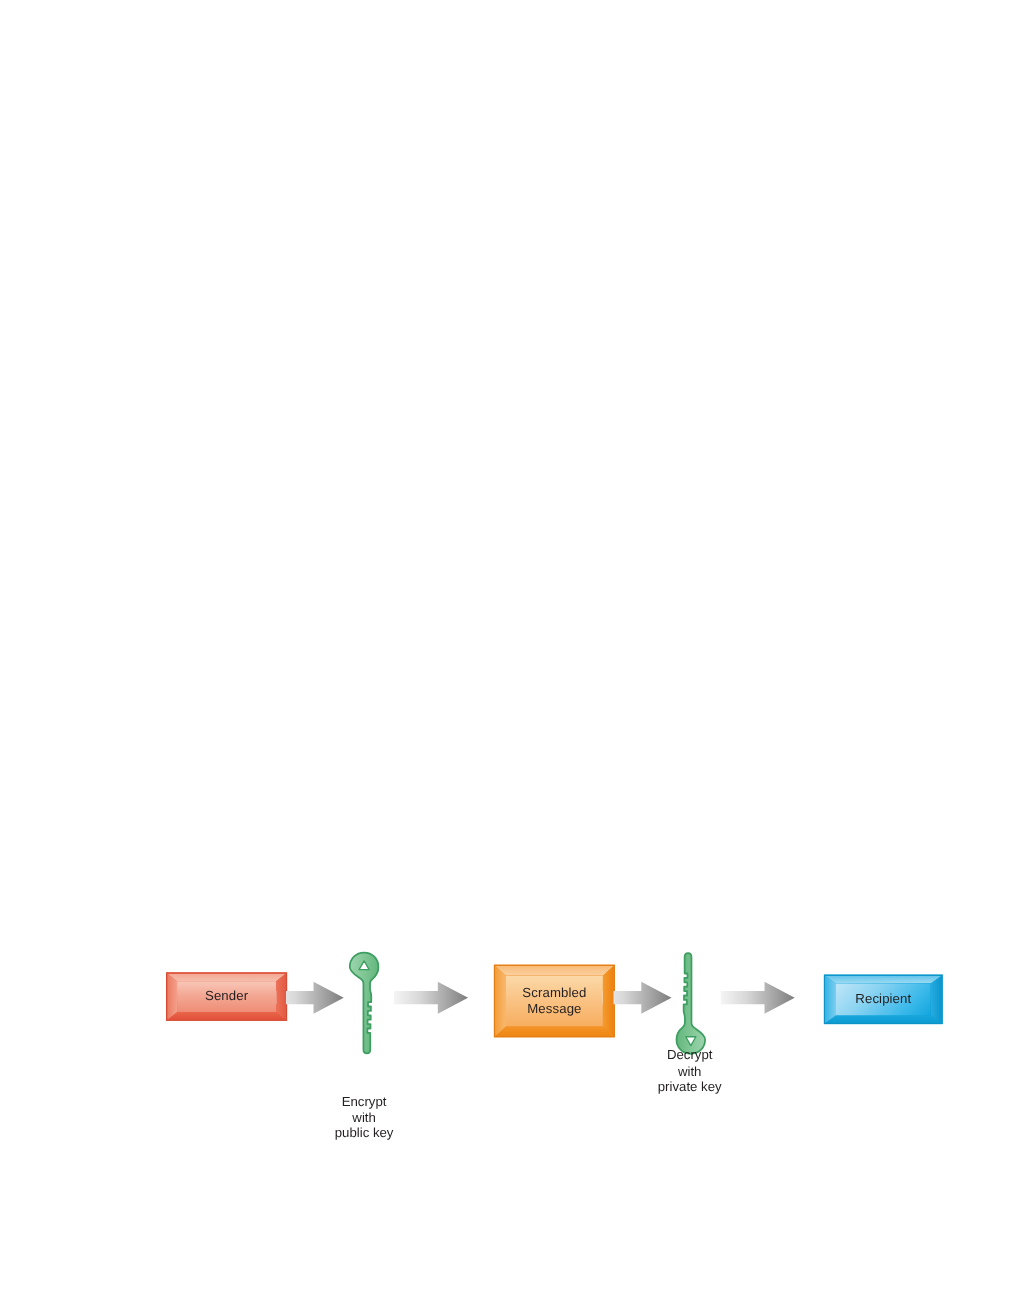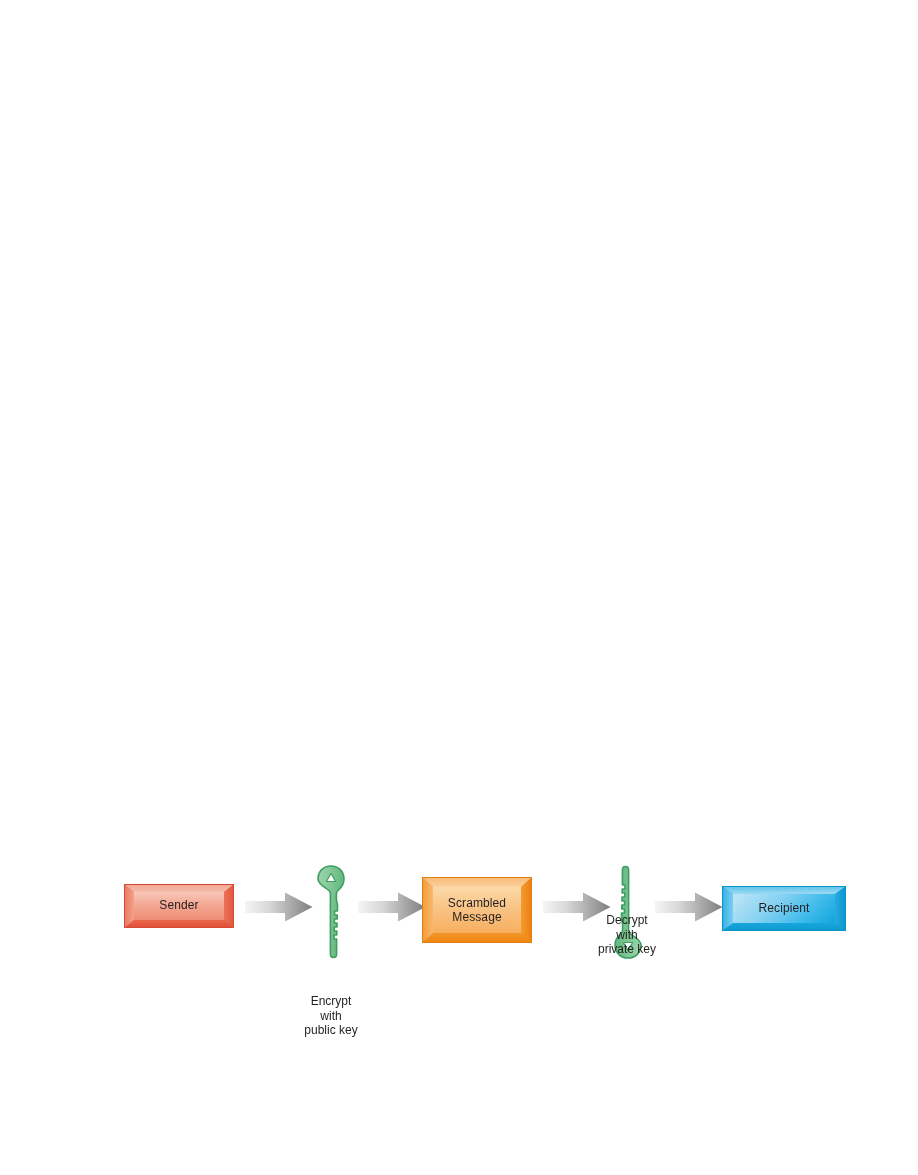--- a/index.html
+++ b/index.html
@@ -22,20 +22,21 @@
     left: 0;
     top: 0;
     width: 918px;
     height: 1175px;
   }
 
   
   .bevel-box {
     position: absolute;
     box-sizing: border-box;
+    margin-left: 27px;
   }
   .bevel-box .box-label {
     position: absolute;
     left: 0;
     right: 0;
     top: 50%;
     transform: translateY(-50%);
     text-align: center;
     color: #231f20;
     font-size: 12px;
@@ -123,21 +124,21 @@
     position: absolute; right: 0; top: 0; width: 10px; height: 100%;
     background: linear-gradient(90deg, #f49b2f, #ed8110);
     clip-path: polygon(0 9px, 100% 0, 100% 100%, 0 calc(100% - 9px));
     z-index: 1;
   }
 
   
   #box-recipient {
     left: 722px;
     top: 886px;
-    width: 124px;
+    width: 108px;
     height: 45px;
     background: #0aa0d8;
     border: 1px solid #0b93c6;
   }
   #box-recipient .face {
     position: absolute;
     left: 10px; top: 7px; right: 10px; bottom: 7px;
     background: linear-gradient(135deg, #bfe6f7 0%, #8dd4f2 35%, #3bb9ea 75%, #13a6dd 100%);
     z-index: 2;
   }
@@ -191,21 +192,21 @@
     position: absolute;
     width: 160px;
     text-align: center;
     color: #231f20;
     font-size: 12px;
     line-height: 14.5px;
     font-family: "Liberation Sans", sans-serif;
     white-space: pre-line;
   }
   #caption-public  { left: 251px; top: 962px; margin-top: 32px; }
-  #caption-private { left: 547px; top: 913px; }
+  #caption-private { left: 547px; top: 952px; }
 </style>
 </head>
 <body>
 
 <div id="diagram-canvas">
 
   <div class="bevel-box" id="box-sender">
     <div class="bev-top"></div>
     <div class="bev-bottom"></div>
     <div class="bev-left"></div>

